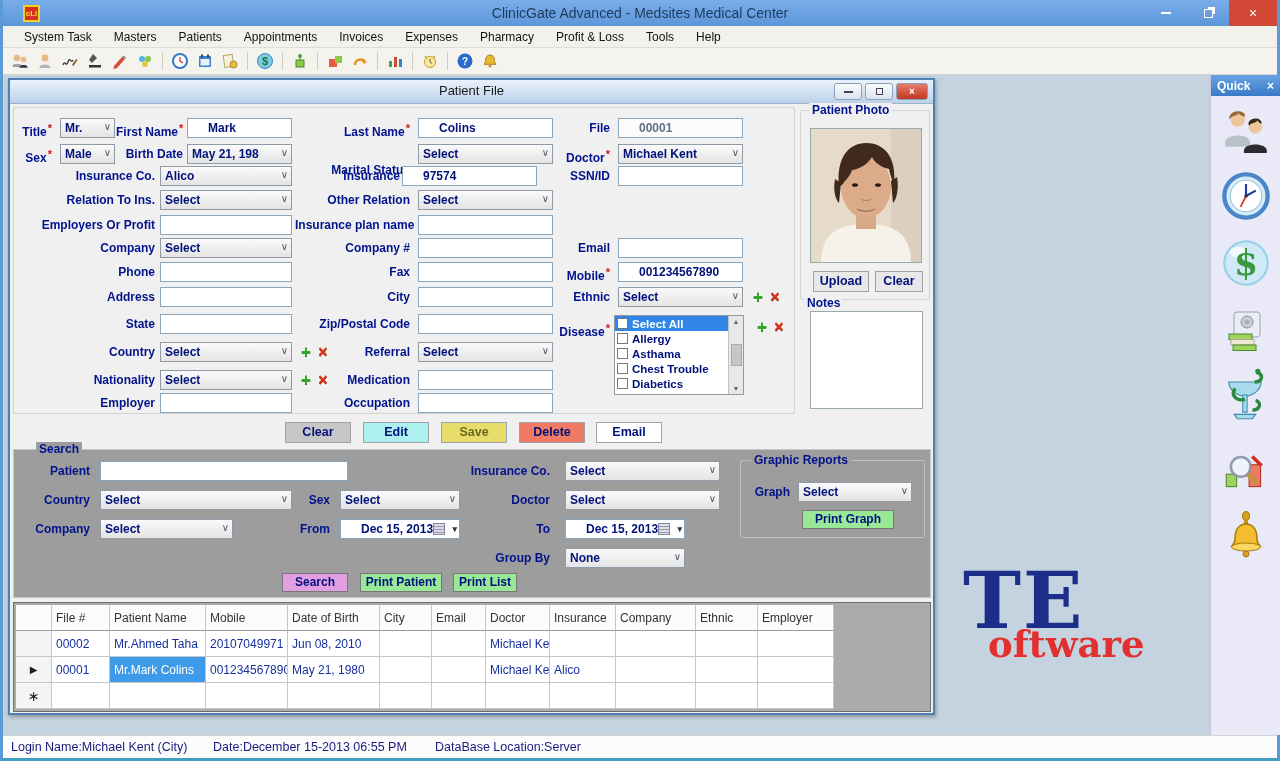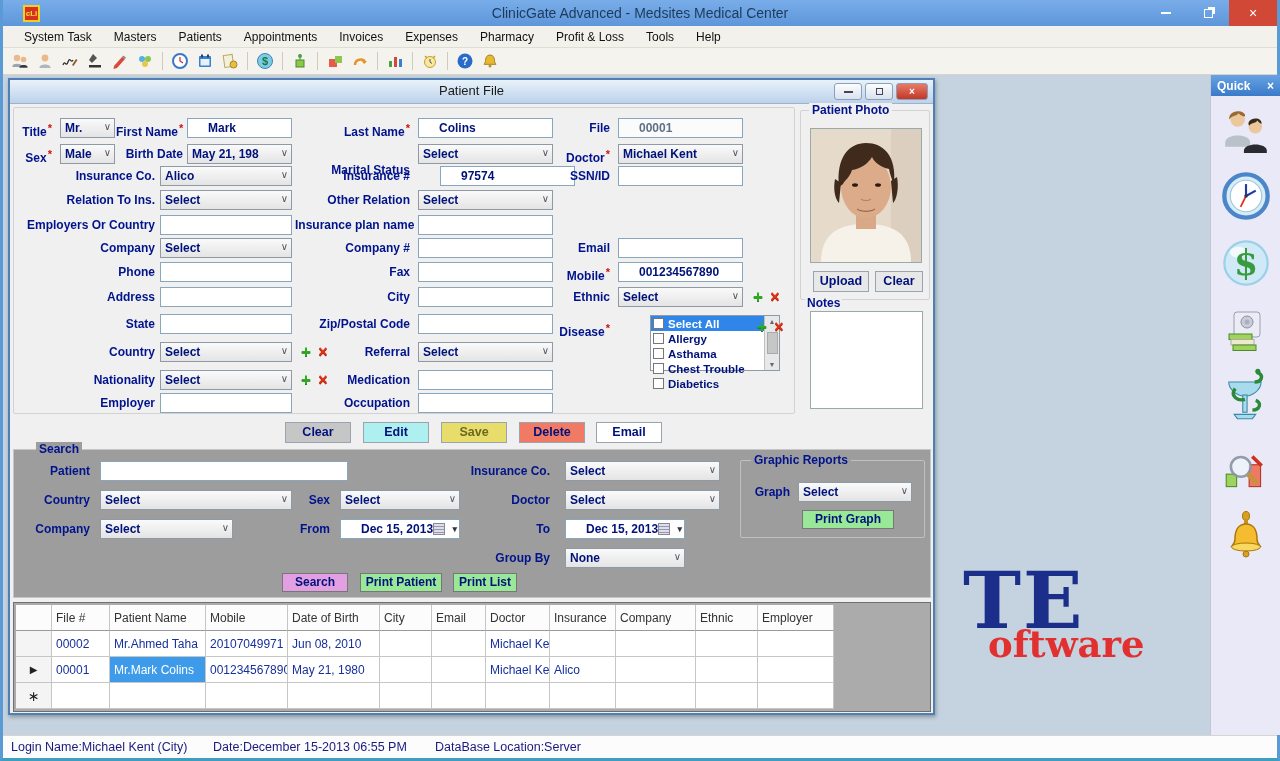--- a/index.html
+++ b/index.html
@@ -273,30 +273,30 @@
     <div class="lbl" style="left:106px;top:64px;width:67px;">Birth Date</div>
     <div class="dd" style="left:177px;top:64px;width:105px;"><span>May 21, 198</span><span class="chev">∨</span></div>
     <div class="lbl" style="left:300px;top:80px;width:100px;">Marital Status</div>
     <div class="dd" style="left:408px;top:64px;width:135px;"><span>Select</span><span class="chev">∨</span></div>
     <div class="lbl" style="left:555px;top:64px;width:45px;"><span>Doctor</span><span class="req">*</span></div>
     <div class="dd" style="left:608px;top:64px;width:125px;"><span>Michael Kent</span><span class="chev">∨</span></div>
 
     <div class="lbl" style="left:30px;top:86px;width:115px;">Insurance Co.</div>
     <div class="dd" style="left:150px;top:86px;width:132px;"><span>Alico</span><span class="chev">∨</span></div>
     <div class="lbl" style="left:300px;top:86px;width:100px;">Insurance #</div>
-    <div class="tb" style="left:430px;top:86px;width:135px;">97574</div>
+    <div class="tb" style="left:392px;top:86px;width:135px;">97574</div>
     <div class="lbl" style="left:548px;top:86px;width:52px;">SSN/ID</div>
     <div class="tb" style="left:608px;top:86px;width:125px;"></div>
 
     <div class="lbl" style="left:30px;top:110px;width:115px;">Relation To Ins.</div>
     <div class="dd" style="left:150px;top:110px;width:132px;"><span>Select</span><span class="chev">∨</span></div>
     <div class="lbl" style="left:300px;top:110px;width:100px;">Other Relation</div>
     <div class="dd" style="left:408px;top:110px;width:135px;"><span>Select</span><span class="chev">∨</span></div>
 
-    <div class="lbl" style="left:10px;top:135px;width:135px;">Employers Or Country</div>
+    <div class="lbl" style="left:10px;top:135px;width:135px;">Employers Or Profit</div>
     <div class="tb" style="left:150px;top:135px;width:132px;"></div>
     <div class="lbl" style="left:285px;top:135px;width:115px;">Insurance plan name</div>
     <div class="tb" style="left:408px;top:135px;width:135px;"></div>
 
     <div class="lbl" style="left:30px;top:158px;width:115px;">Company</div>
     <div class="dd" style="left:150px;top:158px;width:132px;"><span>Select</span><span class="chev">∨</span></div>
     <div class="lbl" style="left:300px;top:158px;width:100px;">Company #</div>
     <div class="tb" style="left:408px;top:158px;width:135px;"></div>
     <div class="lbl" style="left:555px;top:158px;width:45px;">Email</div>
     <div class="tb" style="left:608px;top:158px;width:125px;"></div>
@@ -315,21 +315,21 @@
     <div class="lbl" style="left:555px;top:207px;width:45px;">Ethnic</div>
     <div class="dd" style="left:608px;top:207px;width:125px;"><span>Select</span><span class="chev">∨</span></div>
     <span class="plus-icon" style="left:740px;top:208px;">+</span>
     <span class="x-icon" style="left:757px;top:208px;">×</span>
 
     <div class="lbl" style="left:30px;top:234px;width:115px;">State</div>
     <div class="tb" style="left:150px;top:234px;width:132px;"></div>
     <div class="lbl" style="left:285px;top:234px;width:115px;">Zip/Postal Code</div>
     <div class="tb" style="left:408px;top:234px;width:135px;"></div>
     <div class="lbl" style="left:548px;top:238px;width:52px;"><span>Disease</span><span class="req">*</span></div>
-    <div class="listbox" style="left:640px;top:235px;width:130px;height:56px;">
+    <div class="listbox" style="left:604px;top:235px;width:130px;height:80px;">
       <div class="lrow sel">
           <span class="cbx"></span>
           <span>Select All</span>
         </div>
       <div class="lrow">
           <span class="cbx"></span>
           <span>Allergy</span>
         </div>
       <div class="lrow">
           <span class="cbx"></span>

